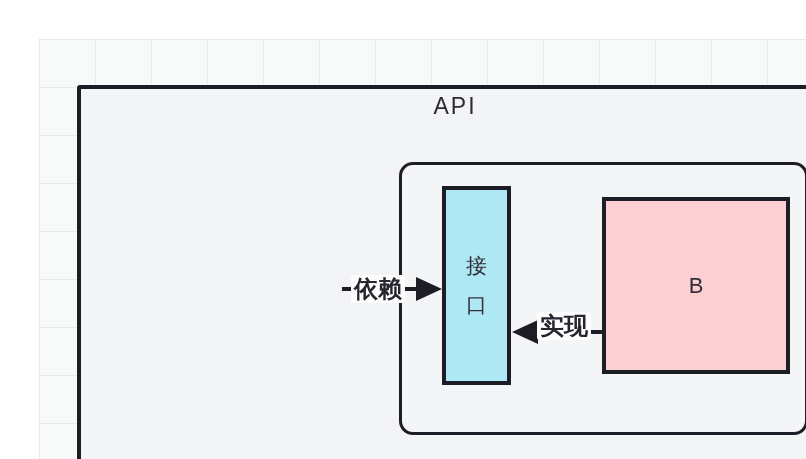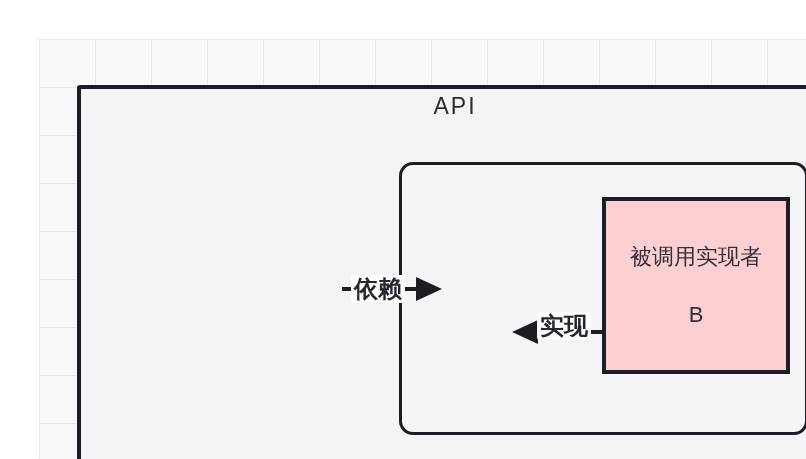--- a/index.html
+++ b/index.html
@@ -129,23 +129,25 @@
 
 <div class="canvas">
 
   <div class="outer-box"></div>
 
   <div class="api-title">API</div>
 
 
   <div class="inner-box"></div>
 
+  <div class="interface-box">
+    <span class="interface-label">接口</span>
+  </div>
 
   <div class="implementer-box">
-    <span>被调用实现者</span>
     <span>B</span>
   </div>
 
   <div class="arrow-line dep-line"></div>
   <div class="arrow-head dep-head"></div>
   <div class="arrow-label dep-label">依赖</div>
 
   <div class="arrow-line impl-line"></div>
   <div class="arrow-head impl-head"></div>
   <div class="arrow-label impl-label">实现</div>

